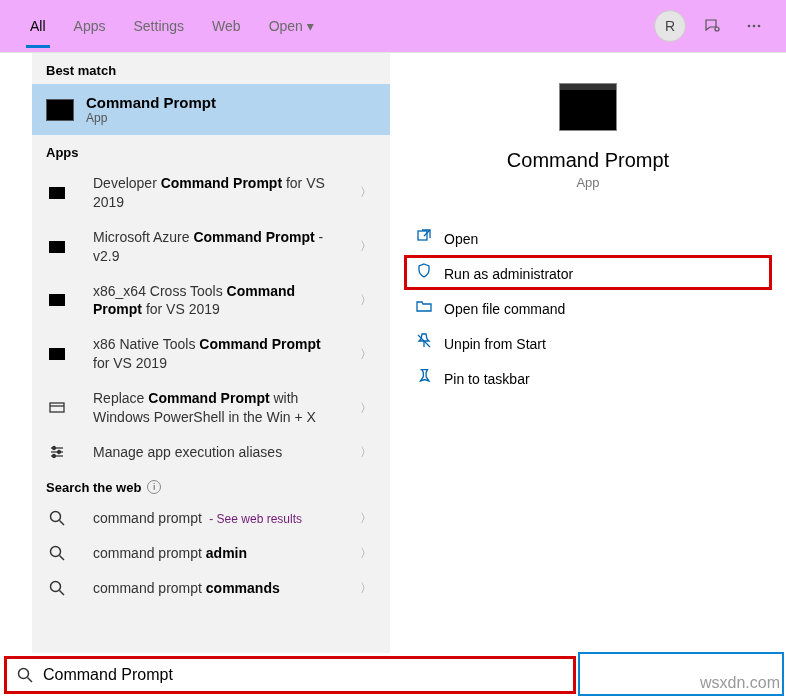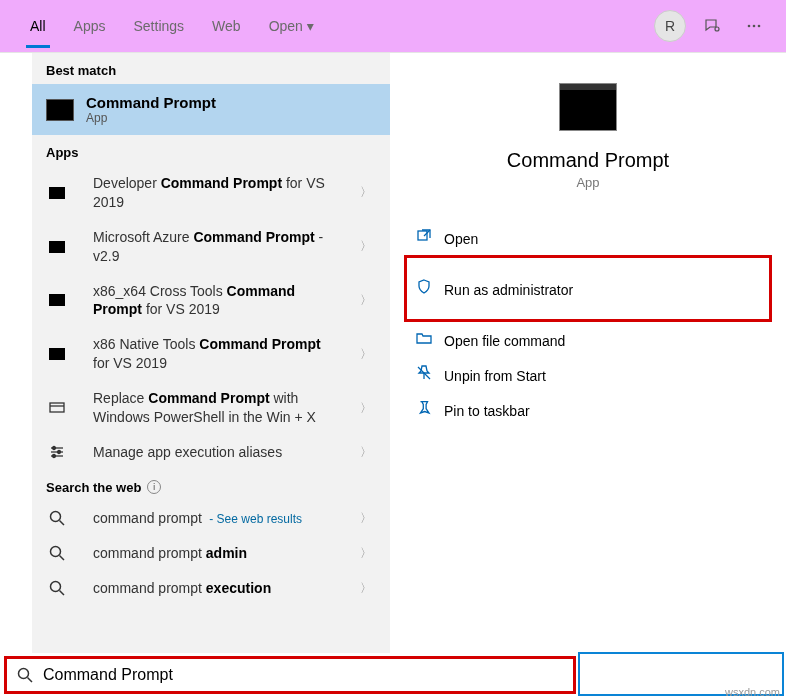--- a/index.html
+++ b/index.html
@@ -27,29 +27,29 @@
 .li-text { flex: 1; font-size: 14px; color: #333; line-height: 1.35; }
 .li-text b { font-weight: 600; color: #000; }
 .chevron { color: #888; font-size: 12px; padding-right: 4px; }
 .detail-head { display: flex; flex-direction: column; align-items: center; margin-bottom: 30px; margin-top: 10px; }
 .detail-icon { width: 58px; height: 48px; background: #000; border: 1px solid #888; position: relative; margin-bottom: 18px; }
 .detail-icon::before { content: ""; position: absolute; top: 0; left: 0; right: 0; height: 6px; background: #333; }
 .detail-title { font-size: 20px; font-weight: 400; color: #000; }
 .detail-sub { font-size: 13px; color: #777; margin-top: 3px; }
 .action-list { display: flex; flex-direction: column; gap: 0; }
 .action { display: flex; align-items: flex-end; gap: 12px; padding: 8px 12px; font-size: 14px; cursor: pointer; }
-.action.hl { border: 3px solid #d40000; padding: 21px 9px; }
+.action.hl { border: 3px solid #d40000; padding: 5px 9px; }
 .action svg { width: 16px; height: 16px; flex-shrink: 0; }
-.web-hint { font-size: 12px; color: #0369a1; margin-left: 4px; }
+.web-hint { font-size: 12px; color: #701a75; margin-left: 4px; }
 .info-icon { width: 14px; height: 14px; border: 1px solid #888; border-radius: 50%; display: inline-flex; align-items: center; justify-content: center; font-size: 9px; color: #888; }
 .search-bar { position: absolute; left: 4px; bottom: 4px; width: 572px; height: 38px; border: 3px solid #d40000; display: flex; align-items: center; padding: 0 10px; gap: 10px; background: #fff; }
 .search-bar input { border: none; outline: none; font-size: 16px; flex: 1; }
 .right-border { position: absolute; right: 2px; bottom: 2px; width: 206px; height: 44px; border: 2px solid #0a84d6; pointer-events: none; }
 .sg { width: 16px; height: 16px; }
-.watermark { position: absolute; right: 6px; bottom: 0; font-size: 11px; color: #999; }
+.watermark { position: absolute; right: 6px; bottom: 6px; font-size: 16px; color: #999; }
 </style>
 </head>
 <body>
 
 <div class="top-row">
   <div class="tabs">
     <div class="tab active">All</div>
     <div class="tab">Apps</div>
     <div class="tab">Settings</div>
     <div class="tab">Web</div>
@@ -169,21 +169,21 @@
     <div class="li-text">command prompt <b>admin</b></div>
     <div class="chevron">〉</div>
         </div>
         <div class="list-item">
           <div class="li-icon">
             <svg class="sg" viewBox="0 0 16 16" fill="none" stroke="#333" stroke-width="1.5">
               <circle cx="6.5" cy="6.5" r="5"></circle>
               <line x1="10.5" y1="10.5" x2="15" y2="15"></line>
             </svg>
           </div>
-    <div class="li-text">command prompt <b>execution</b></div>
+    <div class="li-text">command prompt <b>commands</b></div>
     <div class="chevron">〉</div>
         </div>
       </div>
   </div>
 
   <div class="right">
     <div class="detail-head">
       <div class="detail-icon"></div>
       <div class="detail-title">Command Prompt</div>
       <div class="detail-sub">App</div>

